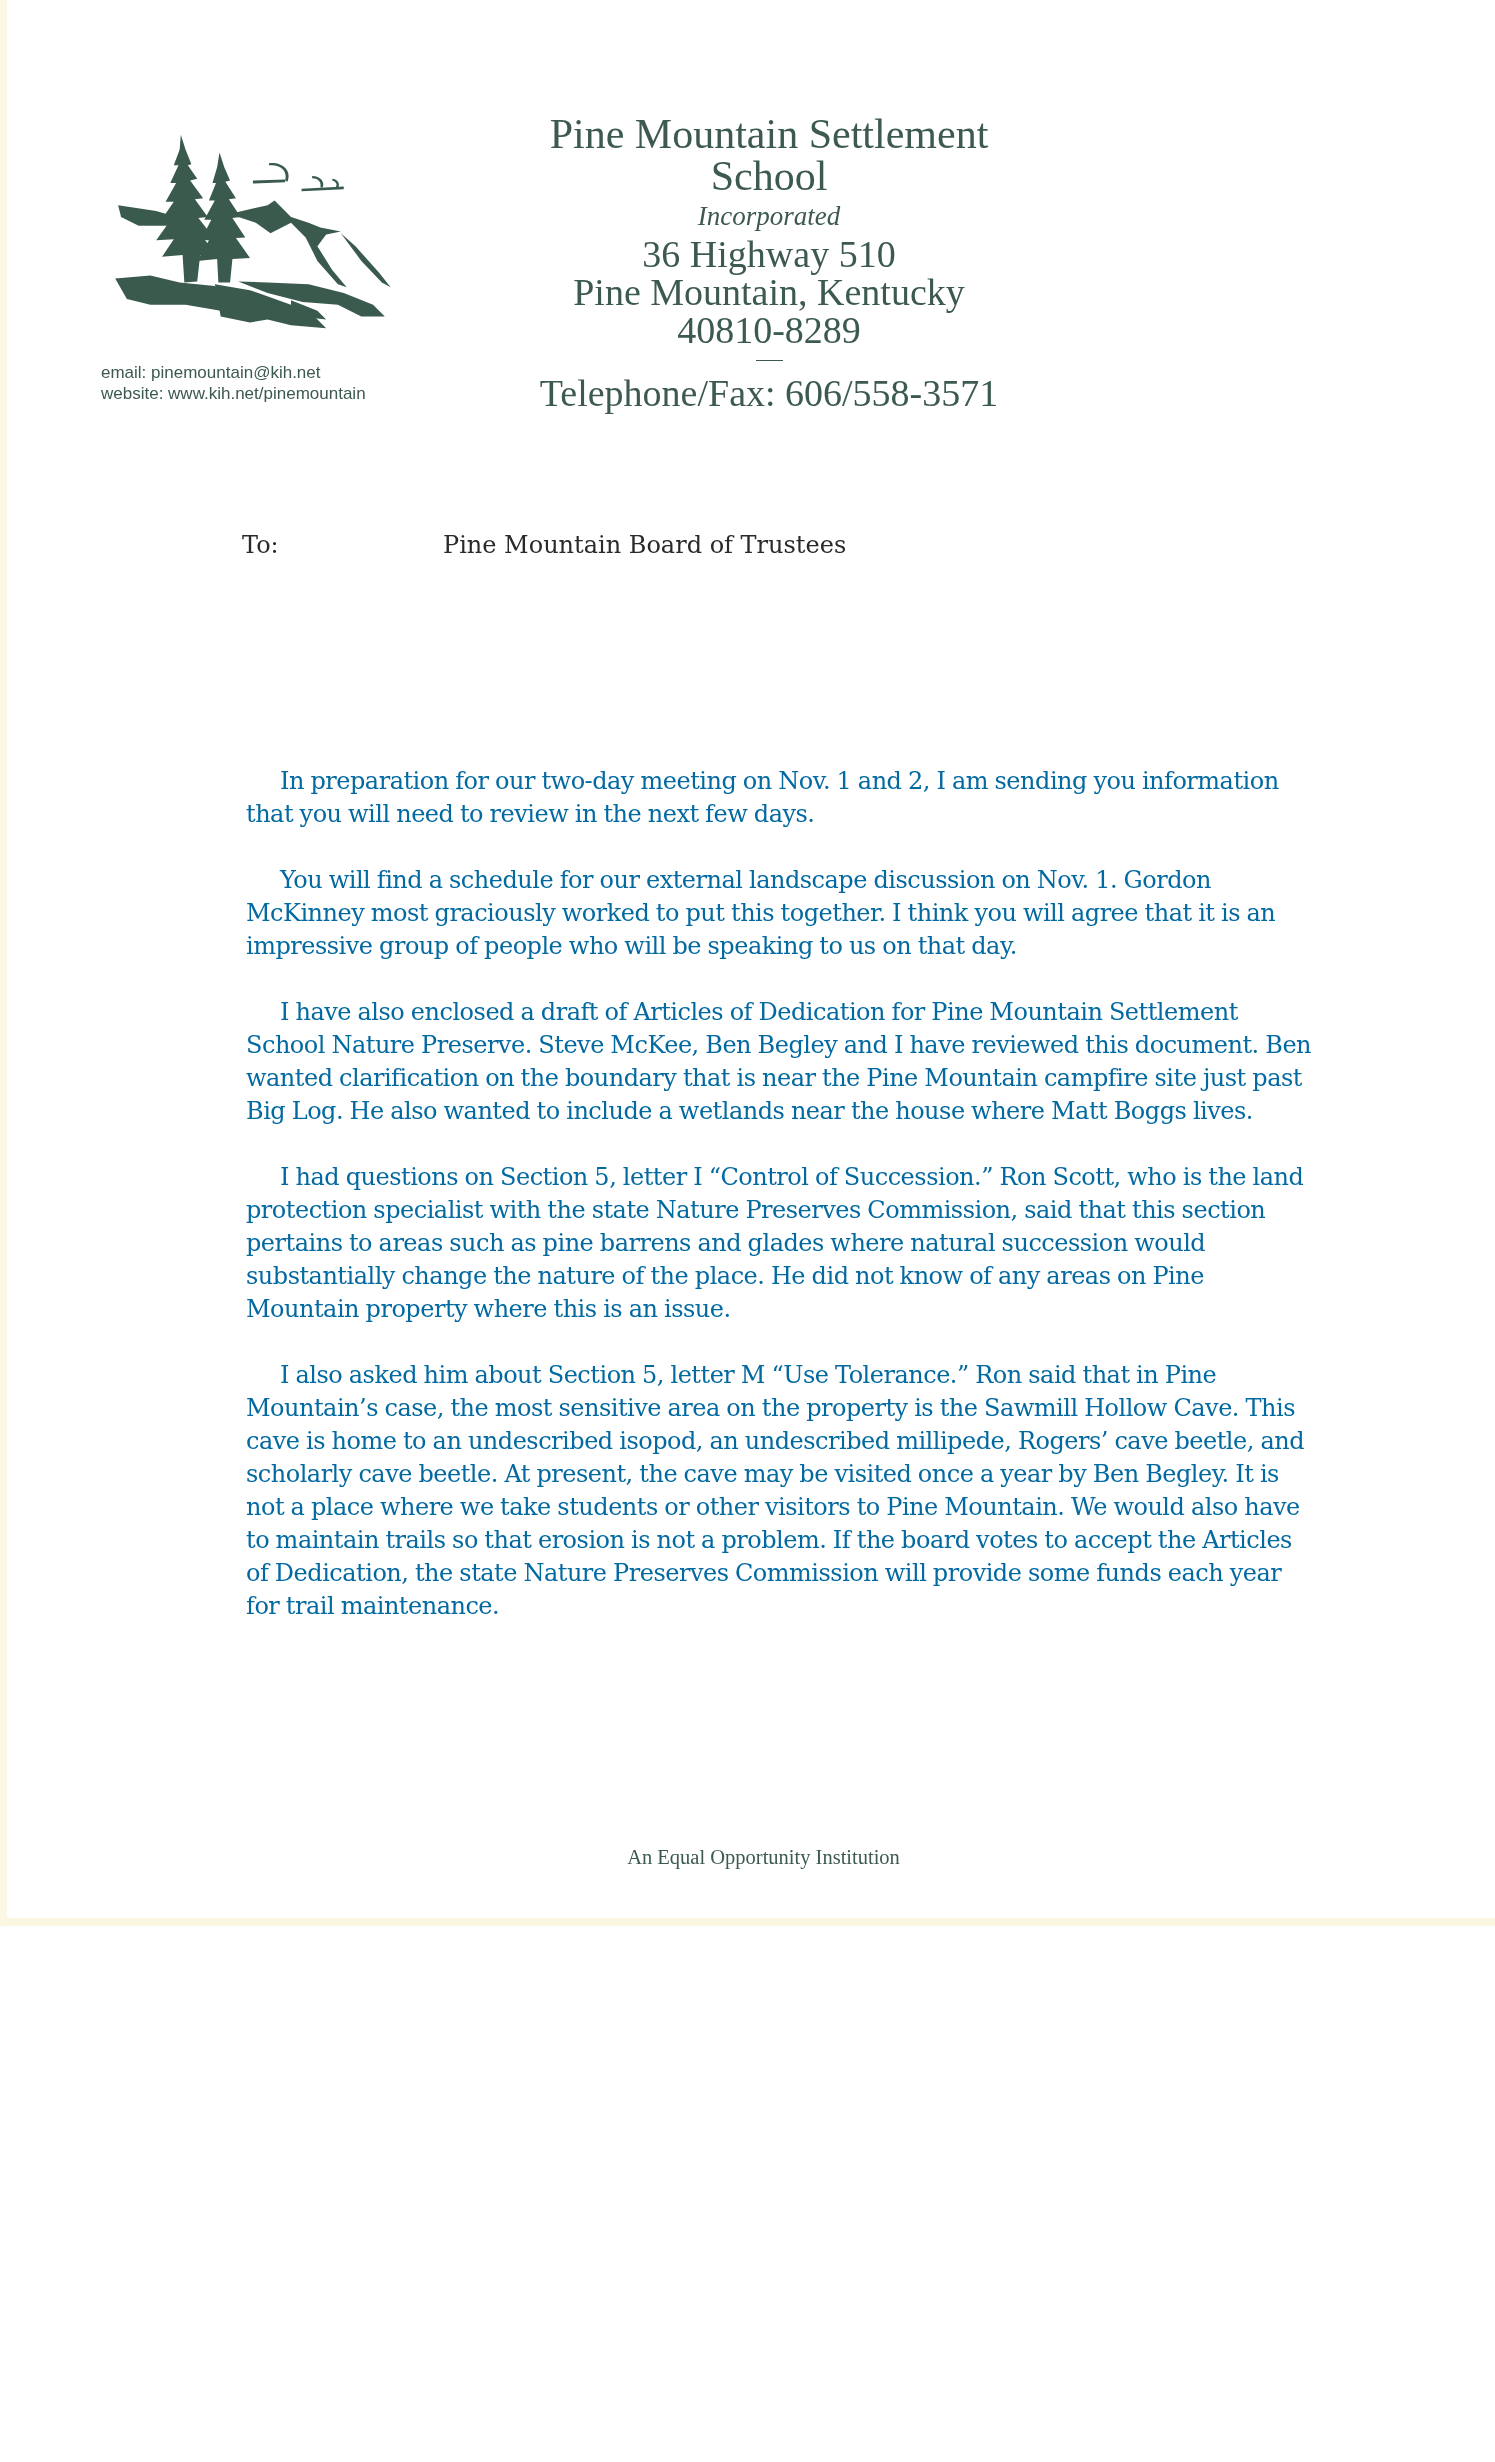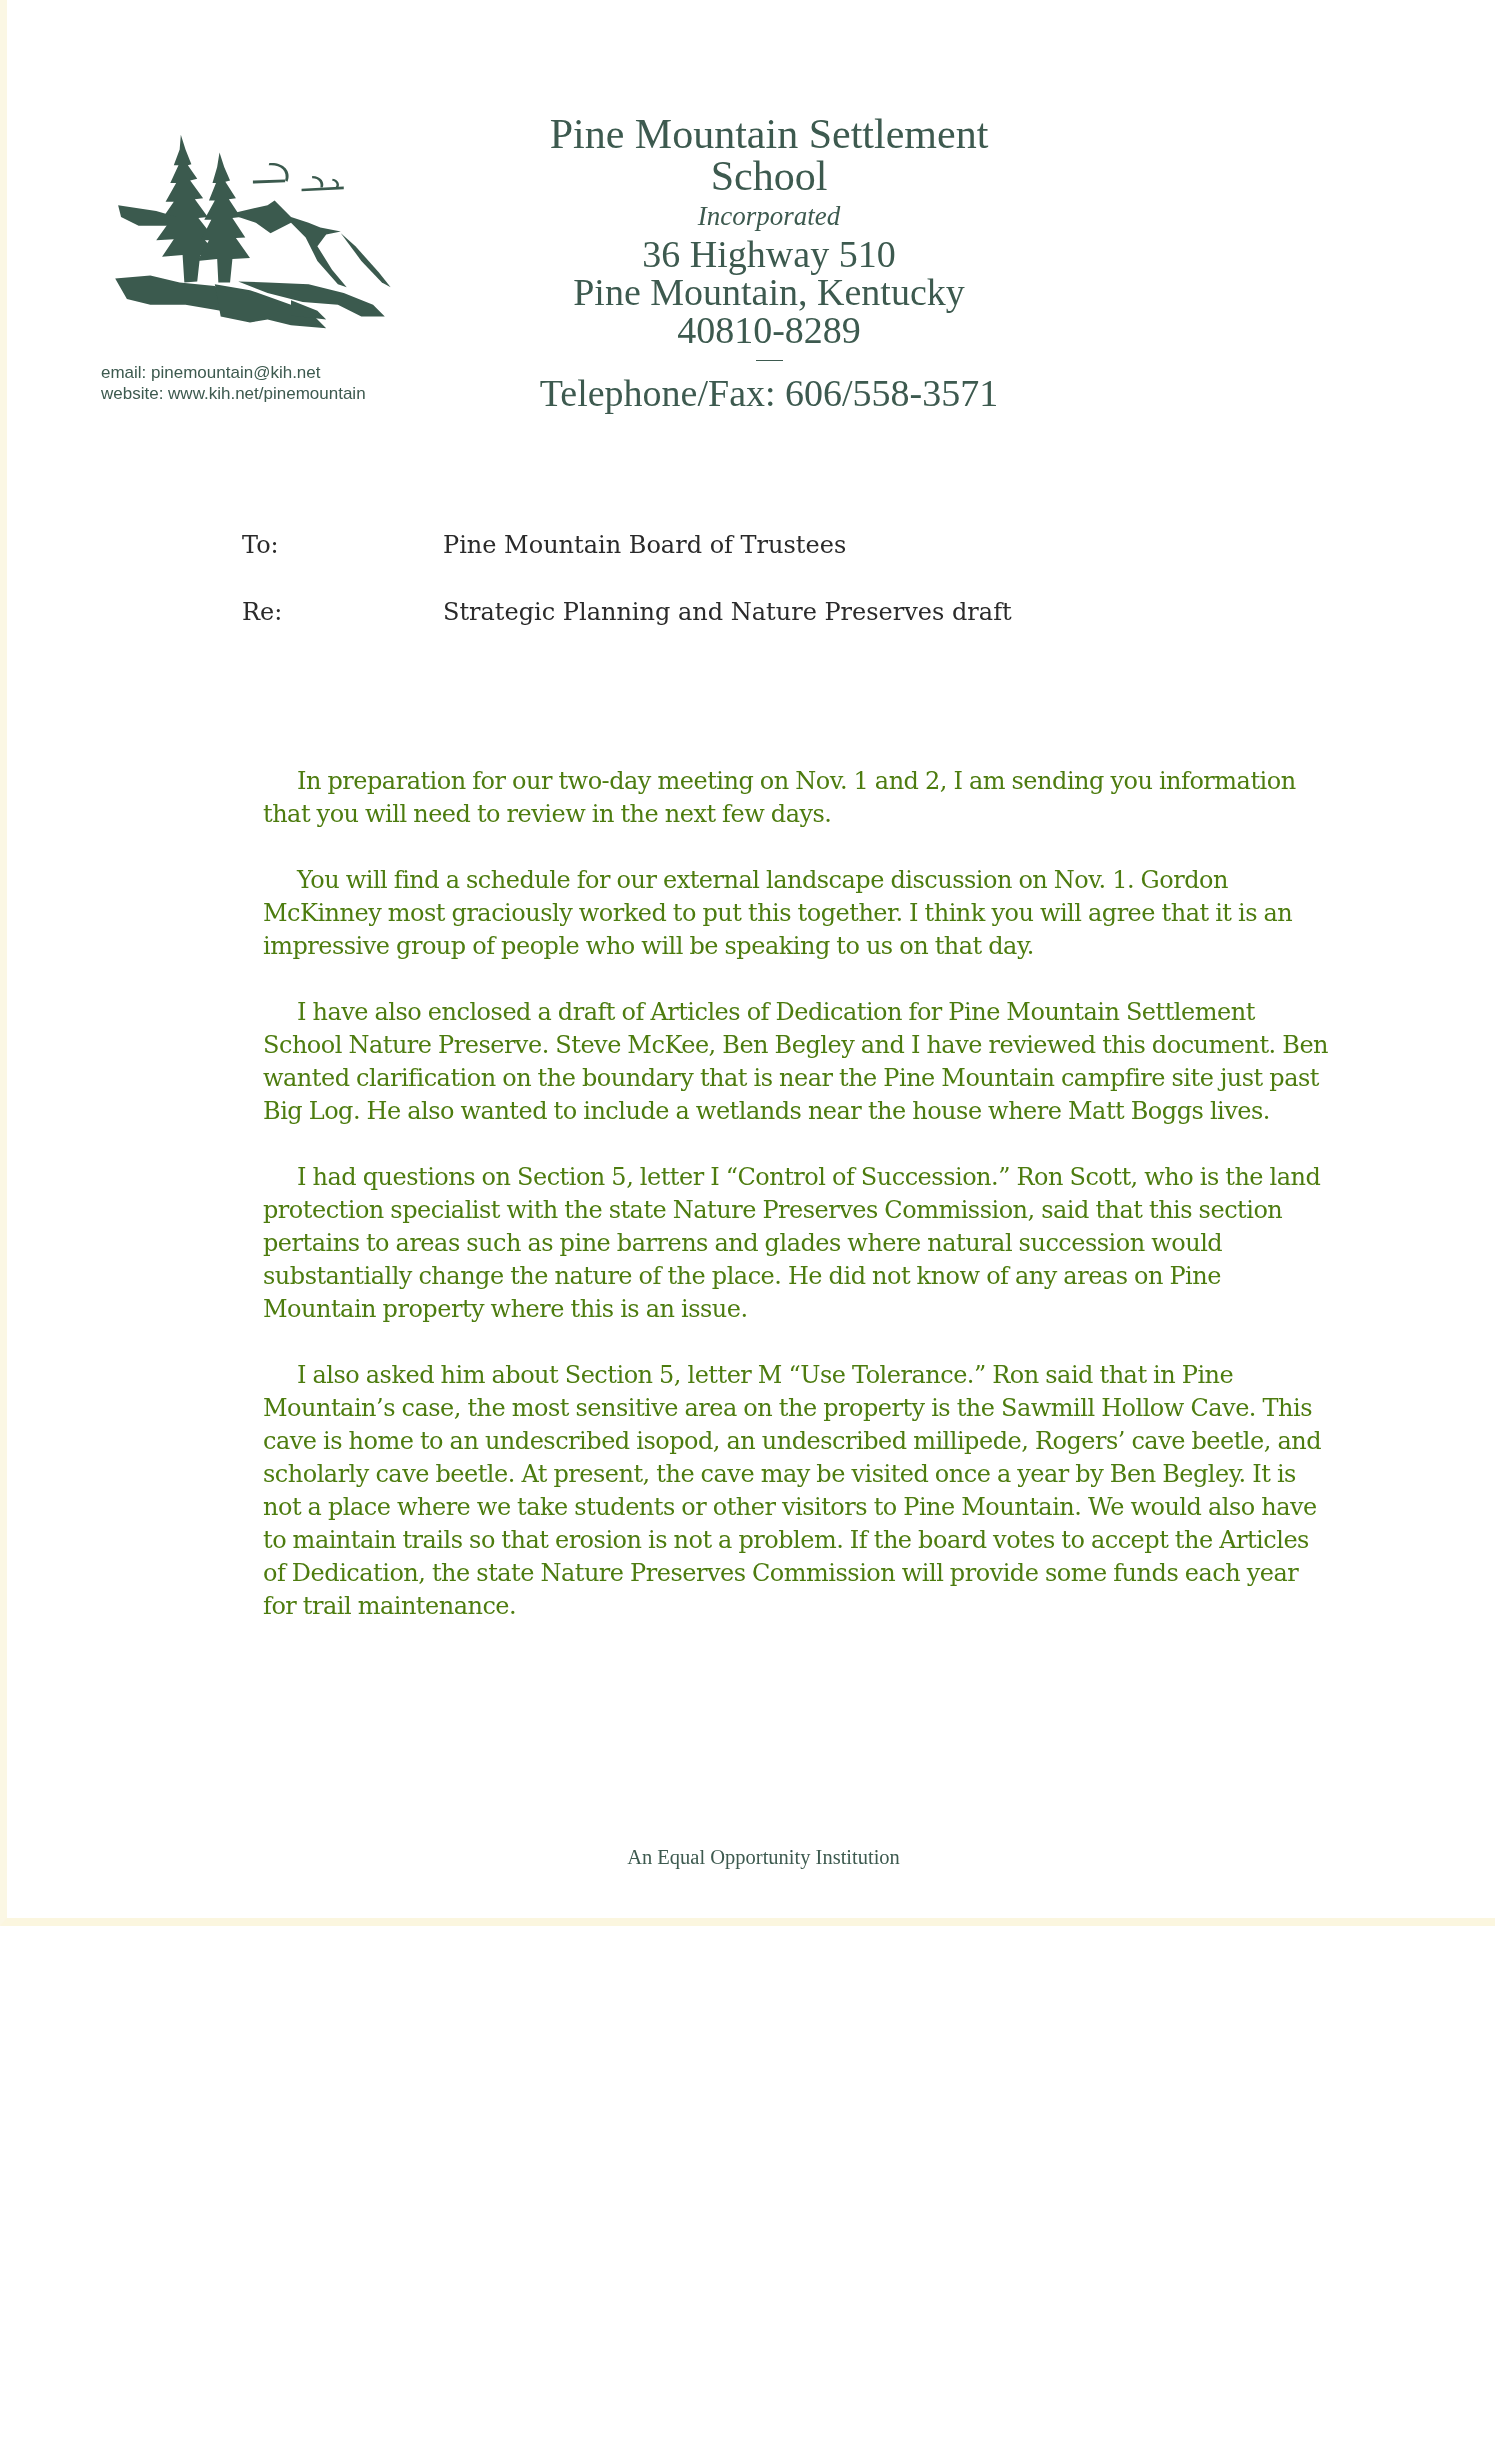--- a/index.html
+++ b/index.html
@@ -59,24 +59,23 @@
     }
     .memo-row { display: flex; height: 67px; align-items: flex-start; gap: 23px; }
     .memo-label { width: 178px; }
     .body-text {
       position: absolute;
       left: 239px; top: 765px;
       width: 1067px;
       font-family: "DejaVu Serif", serif;
       font-size: 24px;
       line-height: 33px;
-      color: #4d7c0f;
+      color: #0369a1;
       letter-spacing: -0.5px;
       word-spacing: -0.6px;
-      margin-left: 17px;
     }
     .body-text p {
       margin: 0 0 33px 0;
       text-indent: 34px;
     }
     .footer {
       position: absolute;
       left: 0; top: 1846px;
       width: 1513px;
       text-align: center;
@@ -127,24 +126,20 @@
   <div class="contact">
     <div>email: pinemountain@kih.net</div>
     <div>website: www.kih.net/pinemountain</div>
   </div>
 
   <div class="memo-head">
     <div class="memo-row">
       <span class="memo-label">To:</span>
       <span>Pine Mountain Board of Trustees</span>
     </div>
-    <div class="memo-row">
-      <span class="memo-label">Re:</span>
-      <span>Strategic Planning and Nature Preserves draft</span>
-    </div>
   </div>
 
   <div class="body-text">
     <p>In preparation for our two-day meeting on Nov. 1 and 2, I am sending you information that you will need to review in the next few days.</p>
     <p>You will find a schedule for our external landscape discussion on Nov. 1. Gordon McKinney most graciously worked to put this together. I think you will agree that it is an impressive group of people who will be speaking to us on that day.</p>
     <p>I have also enclosed a draft of Articles of Dedication  for Pine Mountain Settlement School Nature Preserve. Steve McKee, Ben Begley and I have reviewed this document. Ben wanted clarification on the boundary that is near the Pine Mountain campfire site just past Big Log. He also wanted to include a wetlands near the house where Matt Boggs lives.</p>
     <p>I had questions on Section 5, letter I “Control of Succession.” Ron Scott, who is the land protection specialist with the state Nature Preserves Commission, said that this section pertains to areas such as pine barrens and glades where natural succession would substantially change the nature of the place. He did not know of any areas on Pine Mountain property where this is an issue.</p>
     <p>I also asked him about Section 5, letter M “Use Tolerance.” Ron said that in Pine Mountain’s case, the most sensitive area on the property is the Sawmill Hollow Cave. This cave is home to an undescribed isopod, an undescribed millipede, Rogers’ cave beetle, and scholarly cave beetle. At present, the cave may be visited once a year by Ben Begley. It is not a place where we take students or other visitors to Pine Mountain. We would also have to maintain trails so that erosion is not a problem. If the board votes to accept the Articles of Dedication, the state Nature Preserves Commission will provide some funds each year for trail maintenance.</p>
   </div>
 

